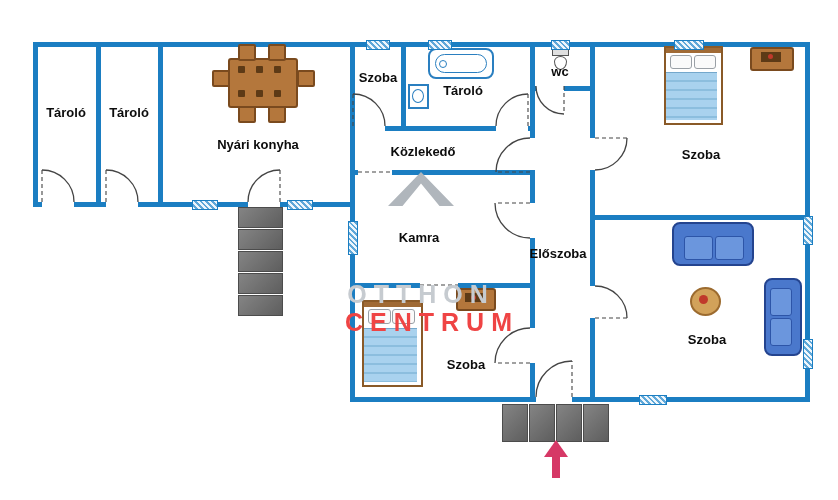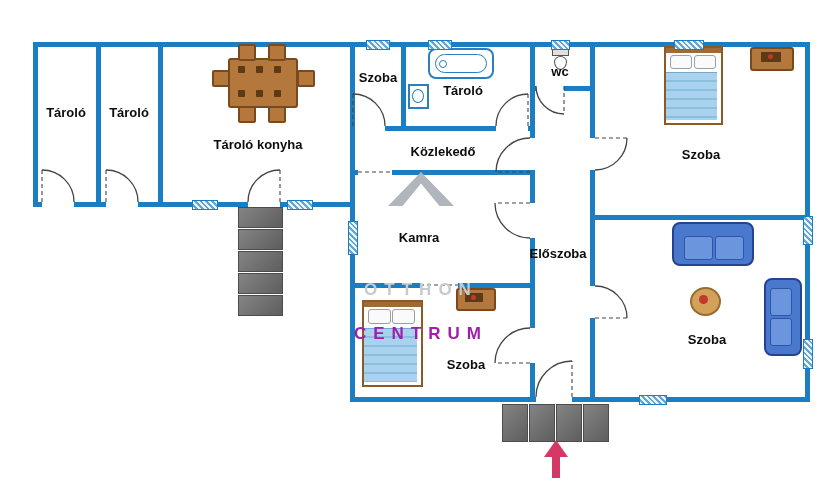--- a/index.html
+++ b/index.html
@@ -28,24 +28,24 @@
   .cushion{position:absolute;background:#6b96dd;border:1px solid #2d55a8;border-radius:3px;}
   .arrow-shaft{position:absolute;left:552px;top:456px;width:8px;height:22px;
                background:var(--arrow,#d63866);z-index:2;}
   .arrow-head{position:absolute;left:544px;top:440px;width:0;height:0;z-index:2;
               border-left:12px solid transparent;border-right:12px solid transparent;
               border-bottom:17px solid var(--arrow,#d63866);}
   .wm-roof{position:absolute;left:388px;top:172px;width:66px;height:34px;background:#b0b6bc;z-index:5;
            clip-path:polygon(50% 0,100% 100%,78% 100%,50% 34%,22% 100%,0 100%);}
   .wm-oc{position:absolute;left:421px;top:244px;transform:translate(-50%,-50%);font-size:64px;
          font-weight:bold;color:#b0b6bc;z-index:5;}
-  .wm-line{position:absolute;left:421px;transform:translateX(-50%);font-size:17px;font-weight:bold;
+  .wm-line{position:absolute;left:421px;transform:translateX(-50%);font-size:25px;font-weight:bold;
            letter-spacing:7px;z-index:5;}
   .wm-otthon{top:280px;color:#c6cbd0;}
-  .wm-centrum{top:324px;color:#a21caf;}
+  .wm-centrum{top:308px;color:#ef4444;margin-left:11px;}
 </style>
 </head>
 <body>
 
 <div class="canvas">
 
   <div class="wall" style="left:33px;top:42px;width:777px;height:5px"></div>
   <div class="wall" style="left:33px;top:42px;width:5px;height:165px"></div>
   <div class="wall" style="left:96px;top:42px;width:5px;height:165px"></div>
   <div class="wall" style="left:158px;top:42px;width:5px;height:165px"></div>
@@ -207,24 +207,24 @@
   </div>
   <div class="arrow-head"></div>
   <div class="arrow-shaft"></div>
 
   <div class="wm-roof"></div>
   <div class="wm-line wm-otthon">OTTHON</div>
   <div class="wm-line wm-centrum">CENTRUM</div>
 
   <div class="label" style="left:66px;top:112px">Tároló</div>
   <div class="label" style="left:129px;top:112px">Tároló</div>
-  <div class="label" style="left:258px;top:144px">Tároló konyha</div>
+  <div class="label" style="left:258px;top:144px">Nyári konyha</div>
   <div class="label" style="left:378px;top:77px">Szoba</div>
   <div class="label" style="left:463px;top:90px">Tároló</div>
   <div class="label" style="left:560px;top:71px">wc</div>
   <div class="label" style="left:701px;top:154px">Szoba</div>
-  <div class="label" style="left:443px;top:151px">Közlekedő</div>
+  <div class="label" style="left:423px;top:151px">Közlekedő</div>
   <div class="label" style="left:419px;top:237px">Kamra</div>
   <div class="label" style="left:558px;top:253px">Előszoba</div>
   <div class="label" style="left:466px;top:364px">Szoba</div>
   <div class="label" style="left:707px;top:339px">Szoba</div>
 
 </div>
 
 </body></html>

